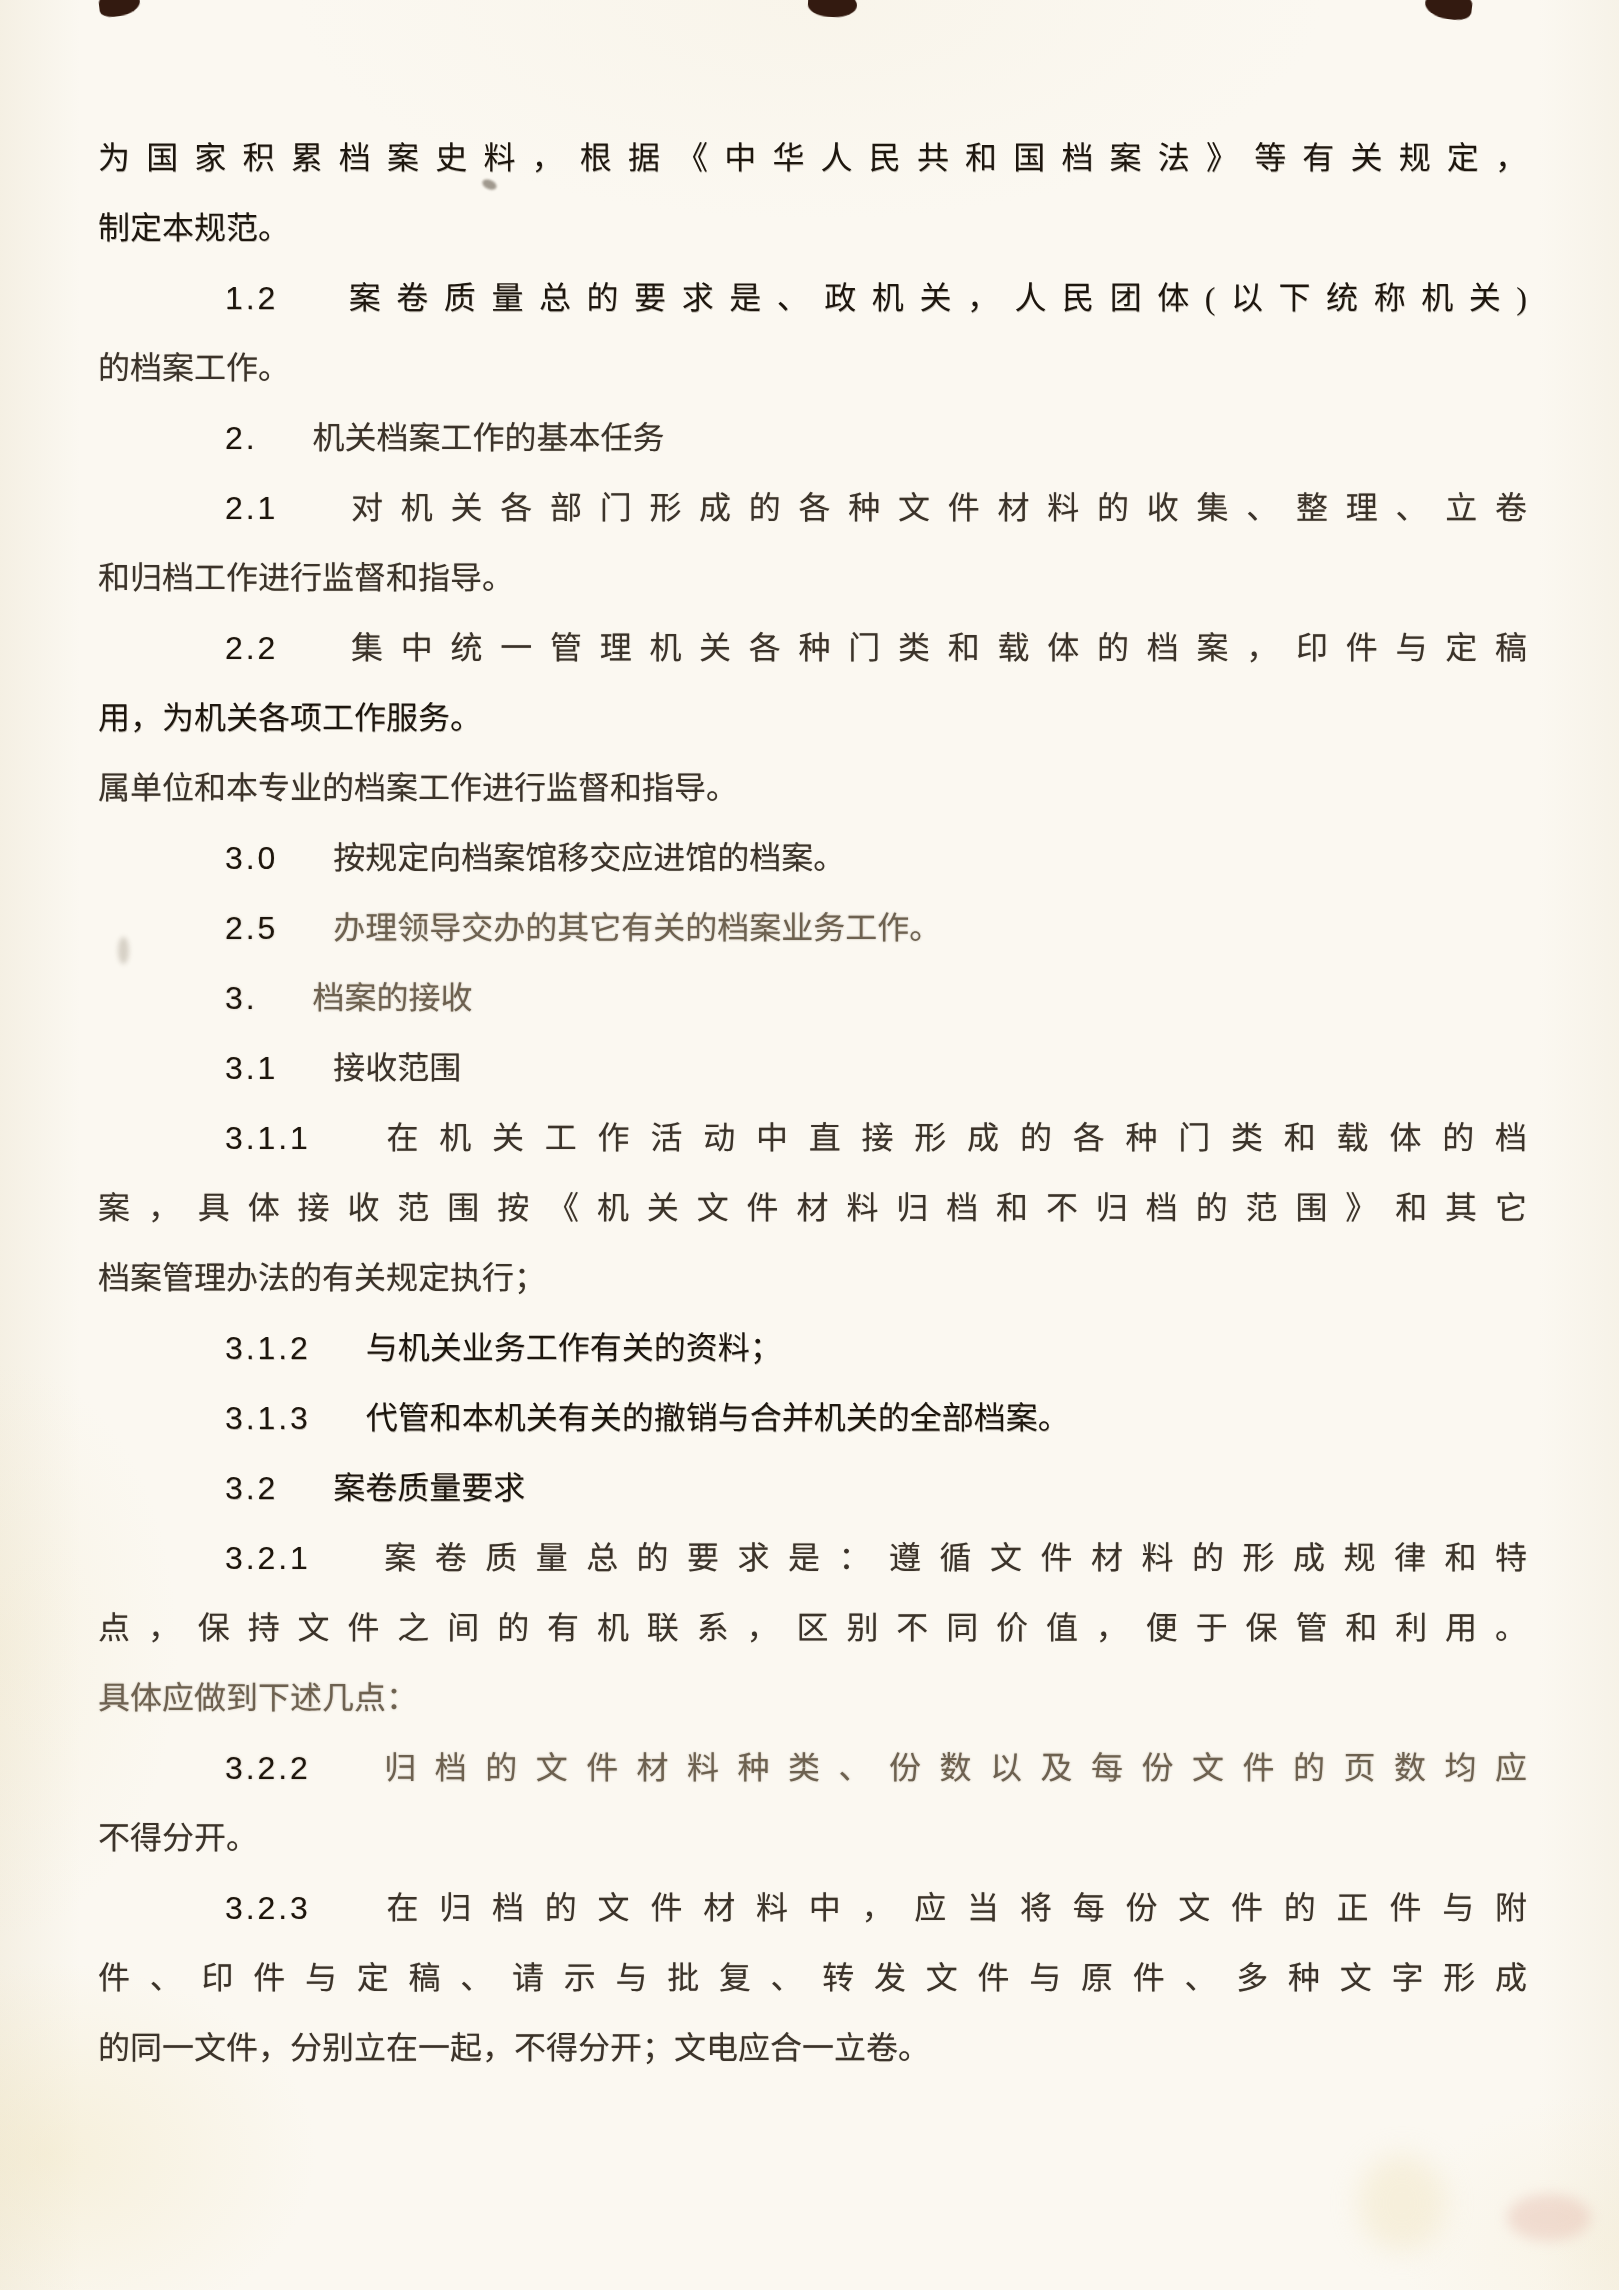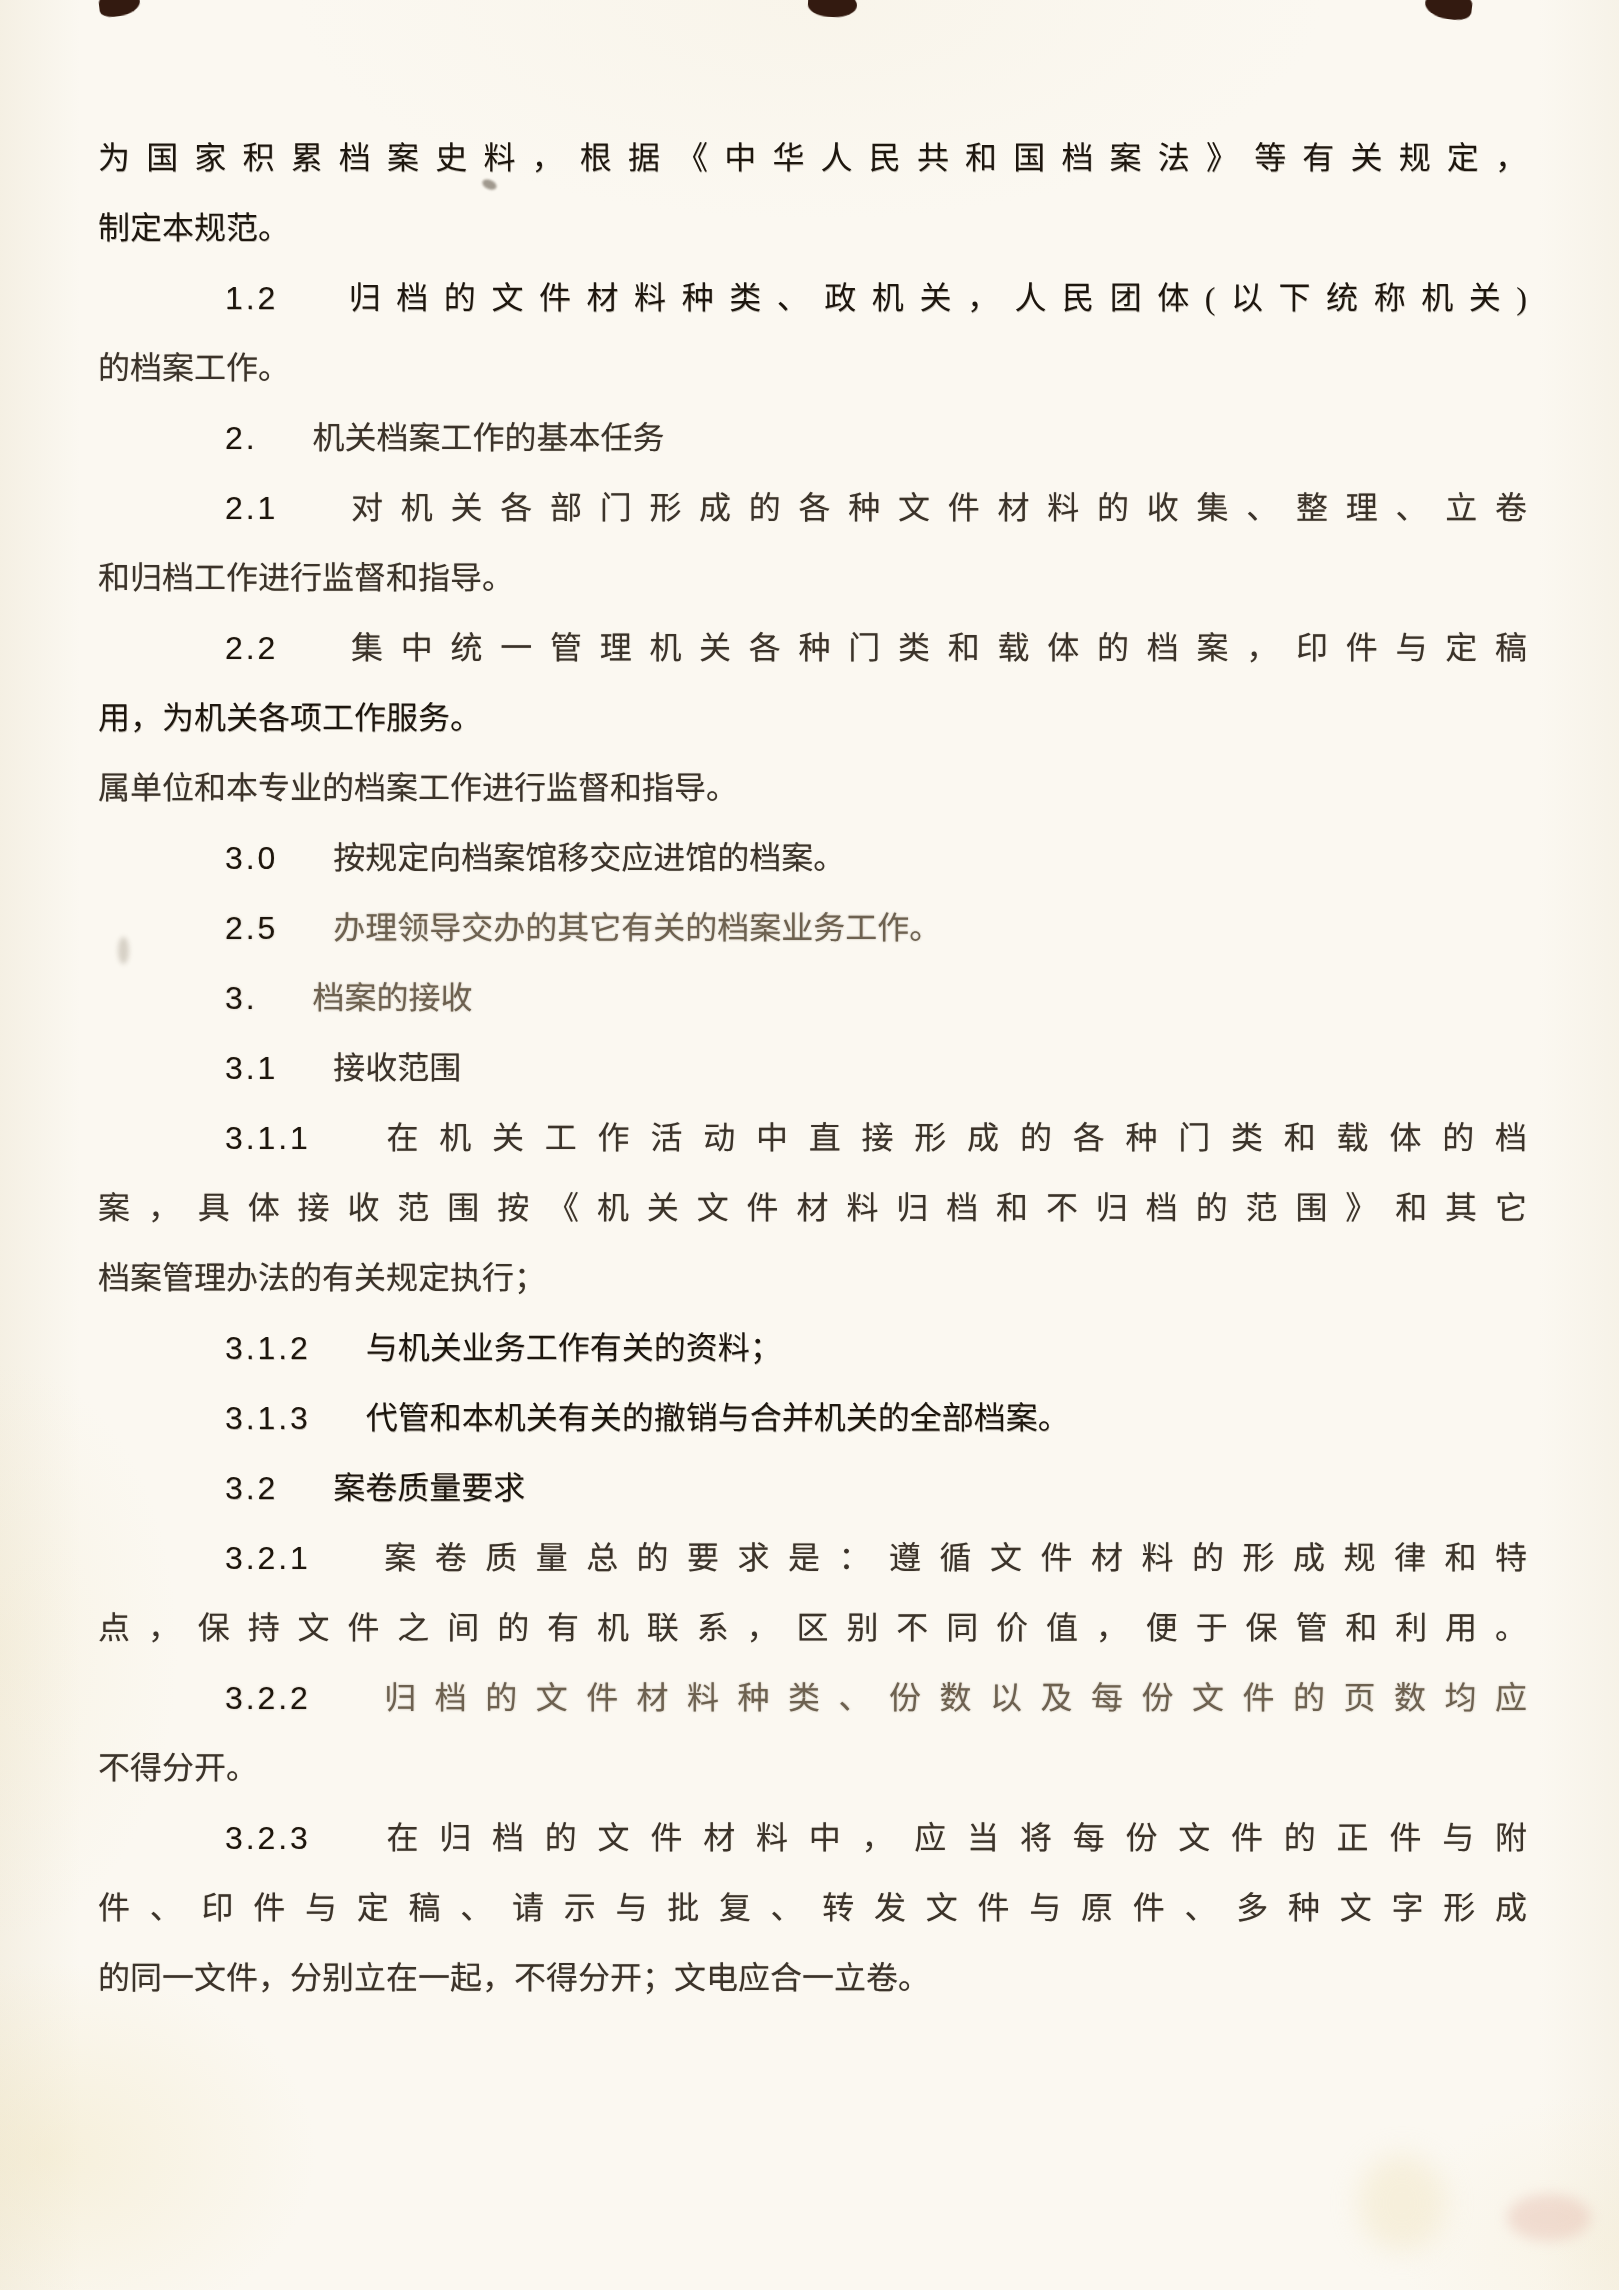--- a/index.html
+++ b/index.html
@@ -90,40 +90,41 @@
   <span class="blob blob-2"></span>
   <span class="blob blob-3"></span>
   <span class="speck-1"></span>
   <span class="speck-2"></span>
   <span class="smudge-yellow"></span>
   <span class="smudge-pink"></span>
 
   <div class="textblock">
       <div class="line fd0 fill"><span class="txt">为国家积累档案史料，根据《中华人民共和国档案法》等有关规定，</span></div>
       <div class="line fd0"><span class="txt">制定本规范。</span></div>
-      <div class="line fd0 ind fill"><span class="num">1.2</span><span class="txt">归档的文件材料种类、政机关，人民团体(以下统称机关)</span></div>
+      <div class="line fd0 ind fill"><span class="num">1.2</span><span class="txt">案卷质量总的要求是、政机关，人民团体(以下统称机关)</span></div>
       <div class="line fd1"><span class="txt">的档案工作。</span></div>
       <div class="line fd1 ind"><span class="num">2.</span><span class="txt">机关档案工作的基本任务</span></div>
       <div class="line fd1 ind fill"><span class="num">2.1</span><span class="txt">对机关各部门形成的各种文件材料的收集、整理、立卷</span></div>
       <div class="line fd1"><span class="txt">和归档工作进行监督和指导。</span></div>
       <div class="line fd1 ind fill"><span class="num">2.2</span><span class="txt">集中统一管理机关各种门类和载体的档案，印件与定稿</span></div>
       <div class="line fd0"><span class="txt">用，为机关各项工作服务。</span></div>
       <div class="line fd1"><span class="txt">属单位和本专业的档案工作进行监督和指导。</span></div>
       <div class="line fd1 ind"><span class="num">3.0</span><span class="txt">按规定向档案馆移交应进馆的档案。</span></div>
       <div class="line fd2 ind"><span class="num">2.5</span><span class="txt">办理领导交办的其它有关的档案业务工作。</span></div>
       <div class="line fd2 ind"><span class="num">3.</span><span class="txt">档案的接收</span></div>
       <div class="line fd1 ind"><span class="num">3.1</span><span class="txt">接收范围</span></div>
       <div class="line fd1 ind fill"><span class="num">3.1.1</span><span class="txt">在机关工作活动中直接形成的各种门类和载体的档</span></div>
       <div class="line fd1 fill"><span class="txt">案，具体接收范围按《机关文件材料归档和不归档的范围》和其它</span></div>
       <div class="line fd1"><span class="txt">档案管理办法的有关规定执行；</span></div>
       <div class="line fd0 ind"><span class="num">3.1.2</span><span class="txt">与机关业务工作有关的资料；</span></div>
       <div class="line fd0 ind"><span class="num">3.1.3</span><span class="txt">代管和本机关有关的撤销与合并机关的全部档案。</span></div>
       <div class="line fd0 ind"><span class="num">3.2</span><span class="txt">案卷质量要求</span></div>
       <div class="line fd1 ind fill"><span class="num">3.2.1</span><span class="txt">案卷质量总的要求是：遵循文件材料的形成规律和特</span></div>
       <div class="line fd1 fill"><span class="txt">点，保持文件之间的有机联系，区别不同价值，便于保管和利用。</span></div>
+      <div class="line fd2"><span class="txt">具体应做到下述几点：</span></div>
       <div class="line fd2 ind fill"><span class="num">3.2.2</span><span class="txt">归档的文件材料种类、份数以及每份文件的页数均应</span></div>
       <div class="line fd1"><span class="txt">不得分开。</span></div>
       <div class="line fd1 ind fill"><span class="num">3.2.3</span><span class="txt">在归档的文件材料中，应当将每份文件的正件与附</span></div>
       <div class="line fd1 fill"><span class="txt">件、印件与定稿、请示与批复、转发文件与原件、多种文字形成</span></div>
       <div class="line fd1"><span class="txt">的同一文件，分别立在一起，不得分开；文电应合一立卷。</span></div>
     </div>
 </div>
 
 
 </body></html>

